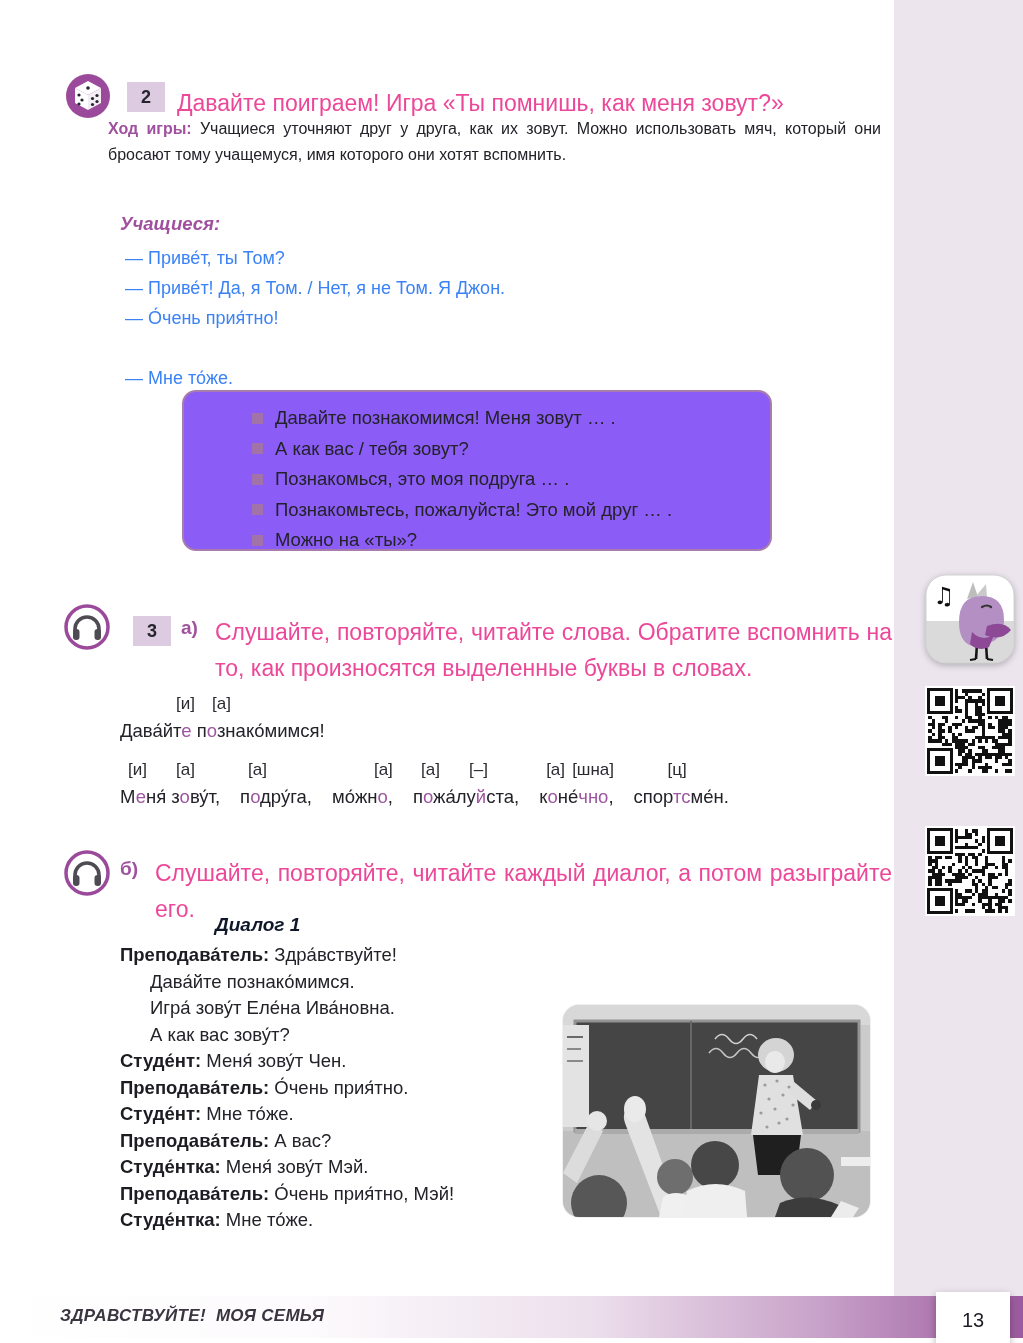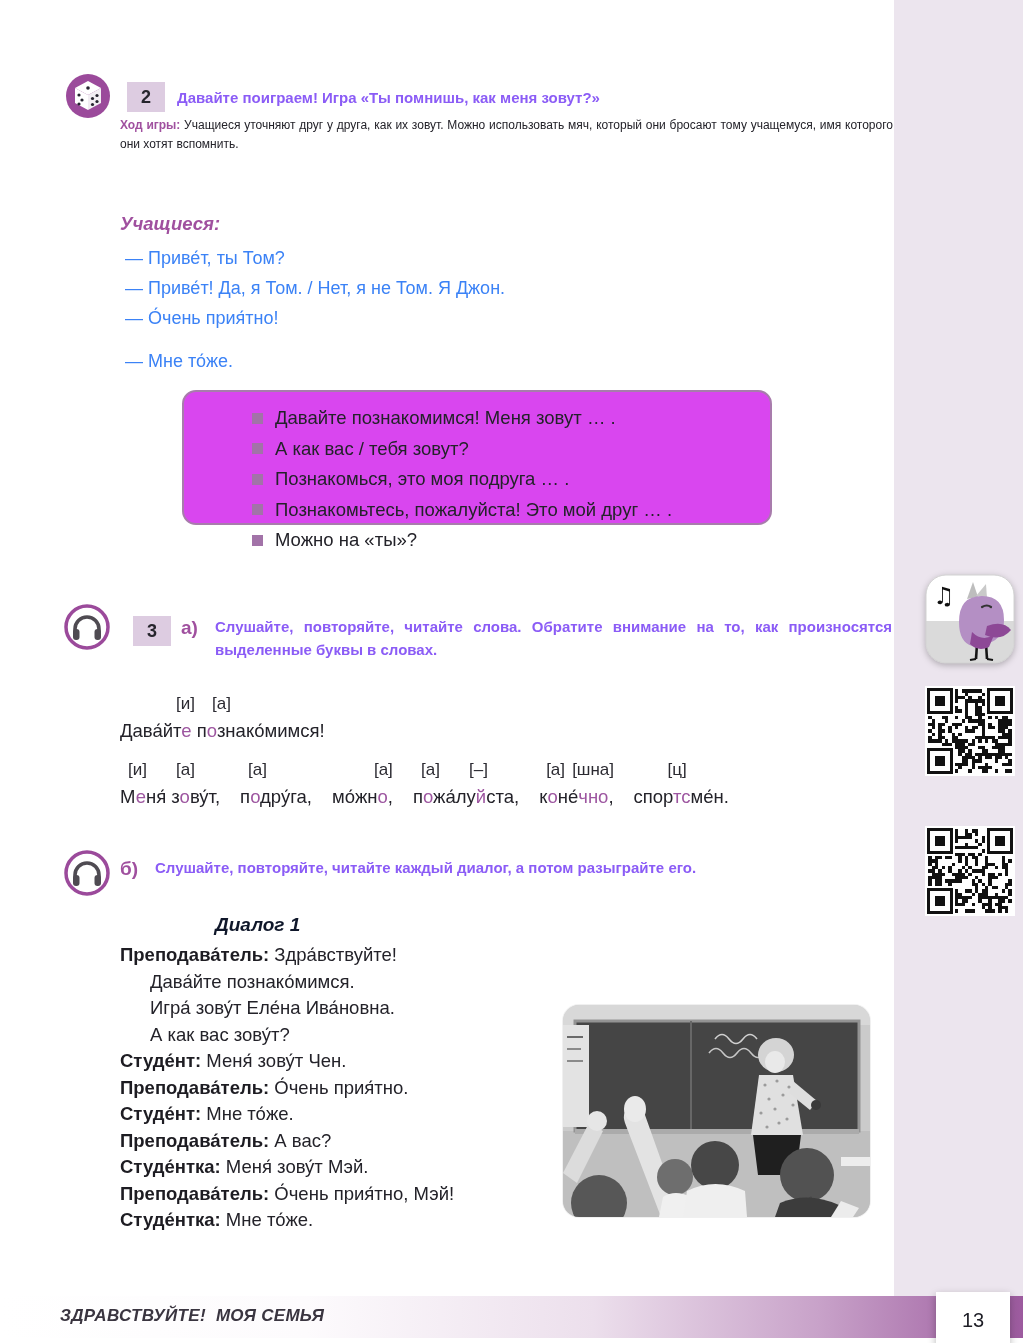--- a/index.html
+++ b/index.html
@@ -6,33 +6,33 @@
   #app{position:relative;width:1023px;height:1343px;background:#ffffff;overflow:hidden;
        font-family:"Liberation Sans",sans-serif;color:#232229;}
 
   .strip{position:absolute;right:0;top:0;width:129px;height:1298px;background:#ece5ee;}
 
   .icon-wrap{position:absolute;}
 
   .chip{position:absolute;width:38px;height:30px;background:#ddcce1;display:flex;align-items:center;
         justify-content:center;font-weight:bold;font-size:18px;color:#26252d;}
 
-  .h-title{position:absolute;font-weight:bold;font-size:15px;color:#8b5cf6;line-height:1.55;text-align:justify;}
+  .h-title{position:absolute;font-weight:normal;font-size:23px;color:#ec4899;line-height:1.55;text-align:justify;}
   #sec2-title{left:177px;top:86px;width:716px;text-align:left;}
 
-  .lead{position:absolute;left:120px;top:116px;width:773px;font-size:12px;line-height:1.6;text-align:justify;color:#232229;}
+  .lead{position:absolute;left:108px;top:116px;width:773px;font-size:16px;line-height:1.6;text-align:justify;color:#232229;}
   .lead .lbl{color:#a0509f;font-weight:bold;}
 
   .obrazec{position:absolute;left:120px;top:213px;font-size:18.5px;font-weight:bold;font-style:italic;color:#a0509f;}
 
   .samples{position:absolute;left:125px;top:243px;font-size:18px;line-height:30px;color:#3b82f6;}
-  .samples .sline.last{margin-top:13px;}
-
-  .phrase-box{position:absolute;left:182px;top:390px;width:590px;height:135px;box-sizing:border-box;
-              background:#d946ef;border:2px solid #a87cac;border-radius:14px;padding:11px 10px 0 68px;}
+  .samples .sline.last{margin-top:30px;}
+
+  .phrase-box{position:absolute;left:182px;top:390px;width:590px;height:161px;box-sizing:border-box;
+              background:#8b5cf6;border:2px solid #a87cac;border-radius:14px;padding:11px 10px 0 68px;}
   .phrase{display:flex;align-items:center;height:30.5px;font-size:18.5px;color:#232229;white-space:nowrap;}
   .phrase .sq{width:11px;height:11px;background:#a273a8;margin-right:12px;flex:none;}
 
   .part-label{position:absolute;font-size:19px;font-weight:bold;color:#a0509f;}
 
   .hl{color:#9d56a0;}
   .phon{position:absolute;left:120px;font-size:18.5px;color:#232229;white-space:nowrap;}
   .pgroup{position:relative;display:inline-block;padding-top:26px;margin-right:20px;}
   .plabel{position:absolute;top:0;font-size:17px;color:#2b2a31;}
   .pword{white-space:nowrap;margin-top:20px;}
@@ -121,21 +121,21 @@
   <div class="icon-wrap" style="left:64px;top:604px;width:46px;height:46px;">
     <svg width="46" height="46" viewBox="0 0 46 46">
       <circle cx="23" cy="23" r="21" fill="#ffffff" stroke="#9b4a9b" stroke-width="3.5"></circle>
       <path d="M11 28 v-3 a12 12 0 0 1 24 0 v3" fill="none" stroke="#4f4b52" stroke-width="3.6"></path>
       <rect x="9" y="25" width="6.5" height="11" rx="3" fill="#4f4b52"></rect>
       <rect x="30.5" y="25" width="6.5" height="11" rx="3" fill="#4f4b52"></rect>
     </svg>
   </div>
   <div class="chip" style="left:133px;top:616px;">3</div>
   <div class="part-label" style="left:181px;top:617px;">а)</div>
-  <div class="h-title" style="left:215px;top:615px;width:677px;">Слушайте, повторяйте, читайте слова. Обратите внимание на то, как произносятся выделенные буквы в словах.</div>
+  <div class="h-title" style="left:215px;top:615px;width:677px;">Слушайте, повторяйте, читайте слова. Обратите вспомнить на то, как произносятся выделенные буквы в словах.</div>
 
   <div class="phon" style="top:694px;"><span class="pgroup"><span class="plabel" style="left: 56px;">[и]</span><span class="plabel" style="left: 92px;">[а]</span><span class="pword">Дава́йт<span class="hl">е</span> п<span class="hl">о</span>знако́мимся!</span></span></div>
   <div class="phon" style="top:760px;"><span class="pgroup"><span class="plabel" style="left: 8px;">[и]</span><span class="plabel" style="left: 56px;">[а]</span><span class="pword">М<span class="hl">е</span>ня́ з<span class="hl">о</span>ву́т,</span></span><span class="pgroup"><span class="plabel" style="left: 8px;">[а]</span><span class="pword">п<span class="hl">о</span>дру́га,</span></span><span class="pgroup"><span class="plabel" style="left: 42px;">[а]</span><span class="pword">мо́жн<span class="hl">о</span>,</span></span><span class="pgroup"><span class="plabel" style="left: 8px;">[а]</span><span class="plabel" style="left: 56px;">[–]</span><span class="pword">п<span class="hl">о</span>жа́лу<span class="hl">й</span>ста,</span></span><span class="pgroup"><span class="plabel" style="left: 7px;">[а]</span><span class="plabel" style="left: 33px;">[шна]</span><span class="pword">к<span class="hl">о</span>не́<span class="hl">чно</span>,</span></span><span class="pgroup"><span class="plabel" style="left: 34px;">[ц]</span><span class="pword">спор<span class="hl">тс</span>ме́н.</span></span></div>
 
   <div class="icon-wrap" style="left:64px;top:850px;width:46px;height:46px;">
     <svg width="46" height="46" viewBox="0 0 46 46">
       <circle cx="23" cy="23" r="21" fill="#ffffff" stroke="#9b4a9b" stroke-width="3.5"></circle>
       <path d="M11 28 v-3 a12 12 0 0 1 24 0 v3" fill="none" stroke="#4f4b52" stroke-width="3.6"></path>
       <rect x="9" y="25" width="6.5" height="11" rx="3" fill="#4f4b52"></rect>
       <rect x="30.5" y="25" width="6.5" height="11" rx="3" fill="#4f4b52"></rect>

